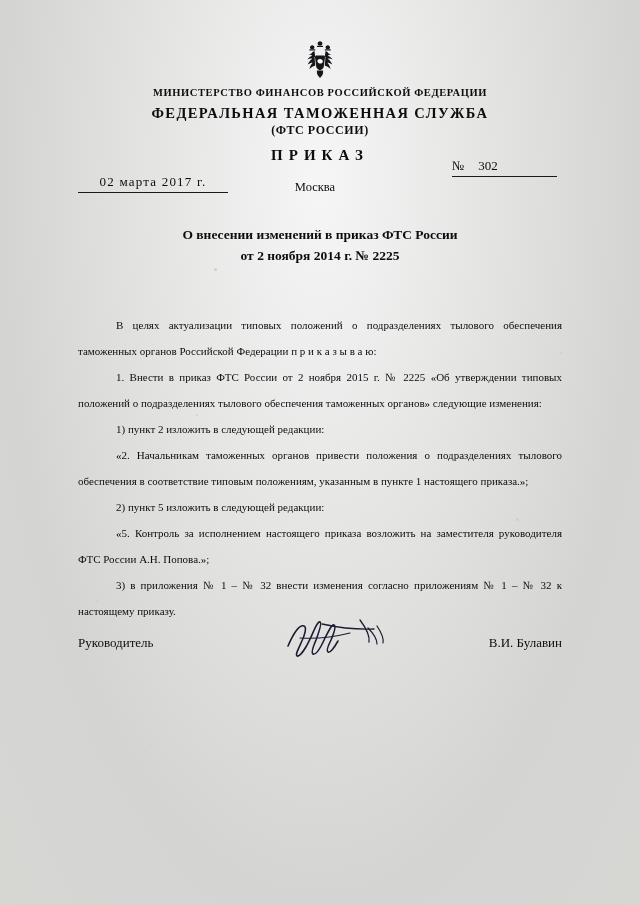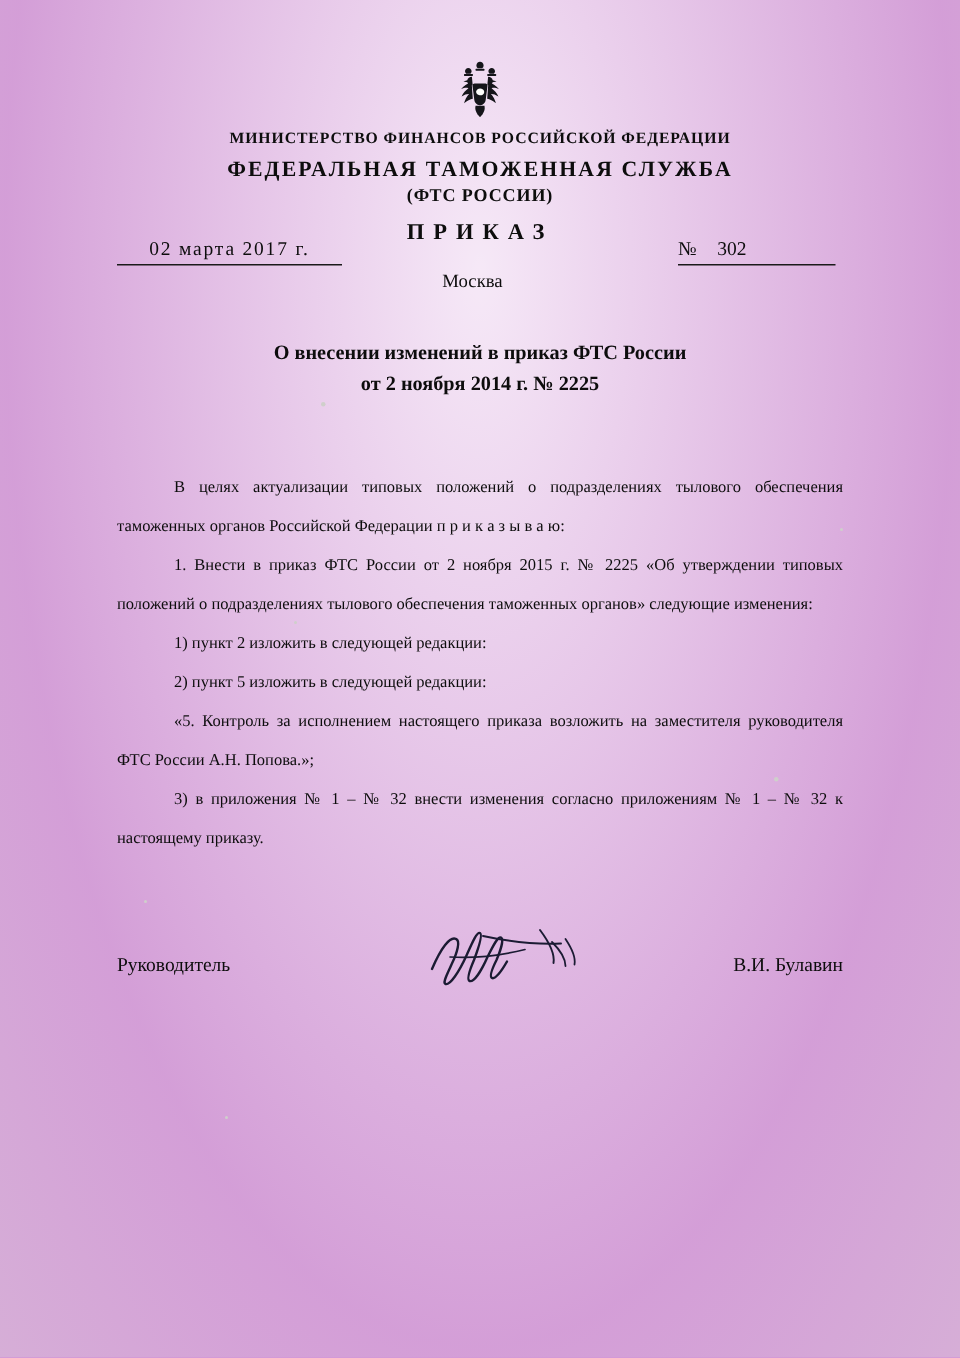--- a/index.html
+++ b/index.html
@@ -11,21 +11,21 @@
     width: 640px;
     height: 905px;
     font-family: "Liberation Serif", serif;
     color: #0d0d0d;
     position: relative;
     overflow: hidden;
   }
   .page {
     position: absolute;
     inset: 0;
-    background: #a21caf;
+    background: #a3a3a3;
   }
   
   .scan-tint {
     position: absolute;
     inset: 0;
     background:
       radial-gradient(ellipse at 50% 20%, rgba(255,255,255,0.9), rgba(245,245,242,0.6) 70%, rgba(236,236,232,0.7) 100%);
     pointer-events: none;
   }
   .emblem {
@@ -68,21 +68,21 @@
   .doc-kind {
     font-size: 15px;
     letter-spacing: 6px;
     font-weight: bold;
     margin-top: 9px;
   }
 
   .date-line {
     position: absolute;
     left: 78px;
-    top: 158px;
+    top: 174px;
     width: 150px;
     font-size: 13px;
     letter-spacing: 1.2px;
     border-bottom: 1.3px solid #1a1a1a;
     padding-bottom: 2px;
     text-align: center;
   }
   .city {
     position: absolute;
     left: 250px;
@@ -209,20 +209,21 @@
 
   <div class="title">
     <div>О внесении изменений в приказ ФТС России</div>
     <div>от 2 ноября 2014 г. № 2225</div>
   </div>
 
   <div class="body">
     <p>В целях актуализации типовых положений о подразделениях тылового обеспечения таможенных органов Российской Федерации  п р и к а з ы в а ю:</p>
     <p>1. Внести в приказ ФТС России от 2 ноября 2015 г. № 2225 «Об утверждении типовых положений о подразделениях тылового обеспечения таможенных органов» следующие изменения:</p>
     <p>1) пункт 2 изложить в следующей редакции:</p>
+    <p>«2. Начальникам таможенных органов привести положения о подразделениях тылового обеспечения в соответствие типовым положениям, указанным в пункте 1 настоящего приказа.»;</p>
     <p>2) пункт 5 изложить в следующей редакции:</p>
     <p>«5. Контроль за исполнением настоящего приказа возложить на заместителя руководителя ФТС России А.Н. Попова.»;</p>
     <p>3) в приложения № 1 – № 32 внести изменения согласно приложениям № 1 – № 32 к настоящему приказу.</p>
   </div>
 
   <div class="signature">
     <svg width="130" height="70" viewBox="0 0 130 70" aria-hidden="true">
       <g fill="none" stroke="#1b1b33" stroke-width="1.6" stroke-linecap="round">
         <path d="M6 44c6-14 12-22 16-20 3 1 1 9-3 17-3 7-6 12-4 13 3 1 9-8 14-19 4-9 7-16 9-15 2 1-1 10-4 18-3 7-5 13-3 14 3 1 8-7 12-16 4-8 7-14 9-13 2 1 0 8-3 15-3 6-5 11-3 12 2 1 6-4 10-11"></path>
         <path d="M40 22c14 3 32 6 52 5" stroke-width="1.3"></path>

